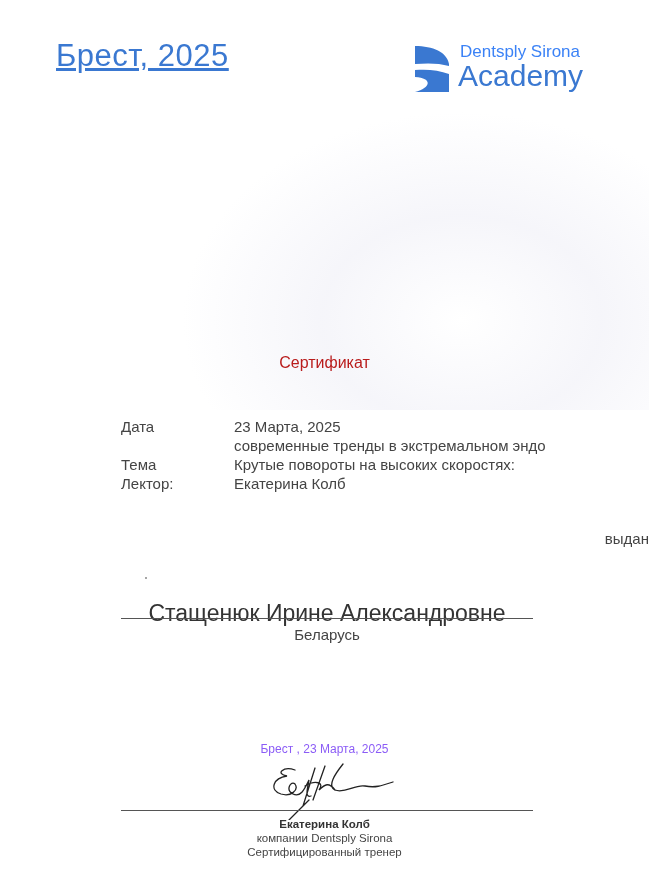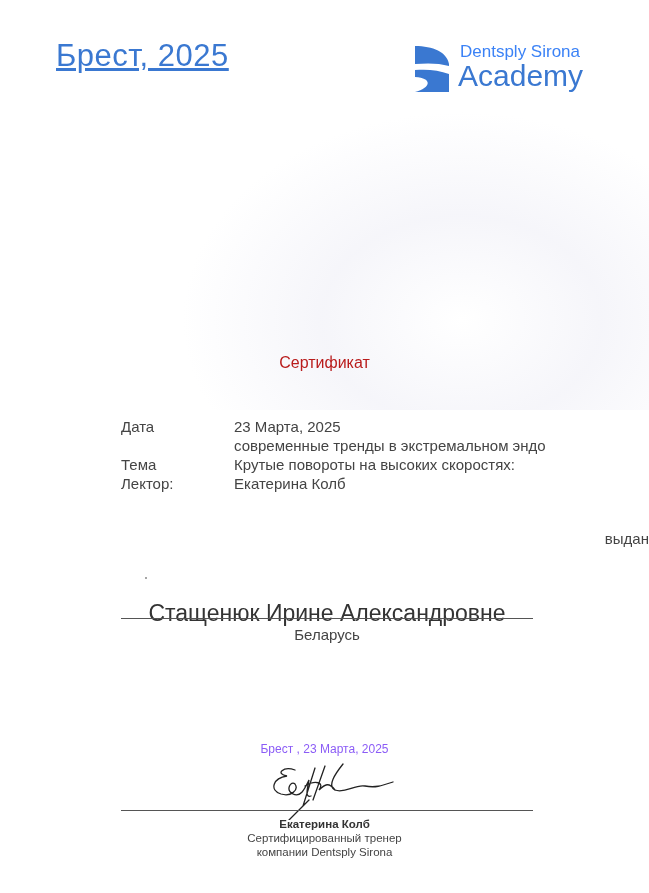--- a/index.html
+++ b/index.html
@@ -94,15 +94,15 @@
 <div class="sign-date">Брест , 23 Марта, 2025</div>
 
 <svg class="signature" viewBox="0 0 130 60">
   <path d="M30 10 C18 6 10 14 22 16 C8 18 4 30 16 34 C26 37 34 30 30 24 C26 20 20 30 28 34 C36 38 40 28 44 20 C42 30 40 38 46 36 M50 8 L38 46 M40 26 C50 20 60 22 54 30 C60 24 64 22 70 30 M60 6 L48 40 M78 4 C70 14 62 26 70 30 C80 34 90 24 100 26 C110 28 116 26 128 22 M44 40 L24 60" fill="none" stroke="#222" stroke-width="1.3" stroke-linecap="round"></path>
 </svg>
 
 <div class="rule2"></div>
 
 <div class="signer">
   <div class="name">Екатерина Колб</div>
+  <div>компании Dentsply Sirona</div>
   <div>Сертифицированный тренер</div>
-  <div>компании Dentsply Sirona</div>
 </div>
 
 </body></html>

